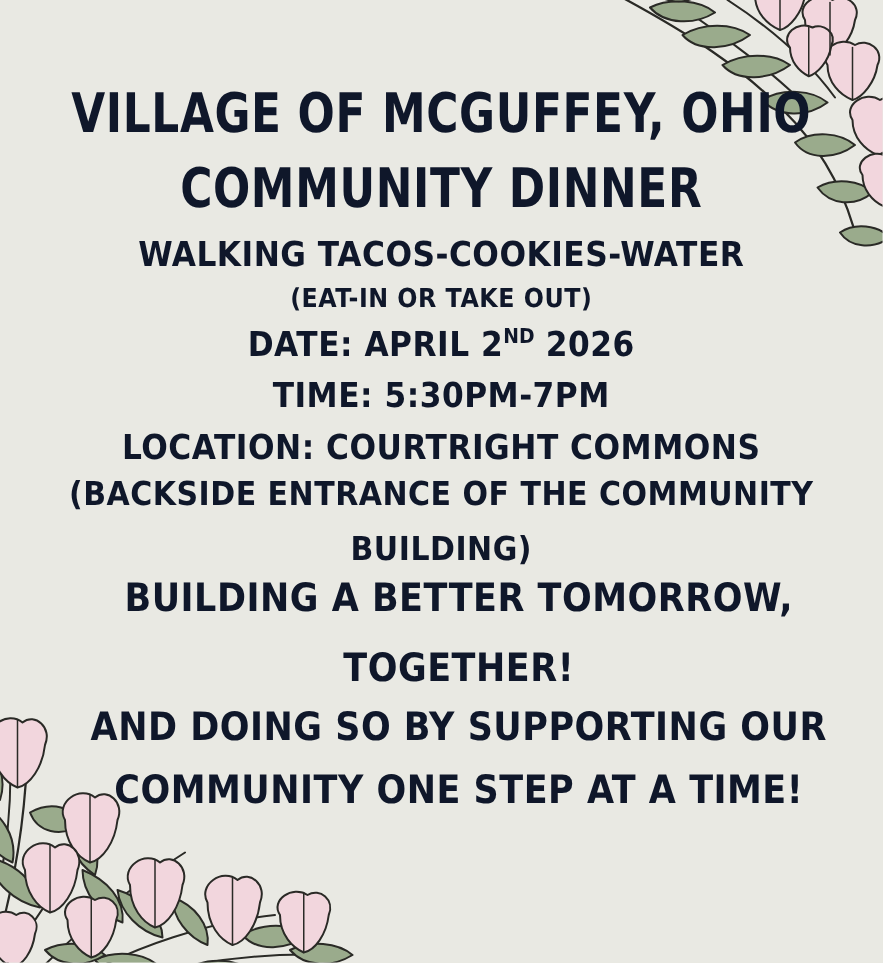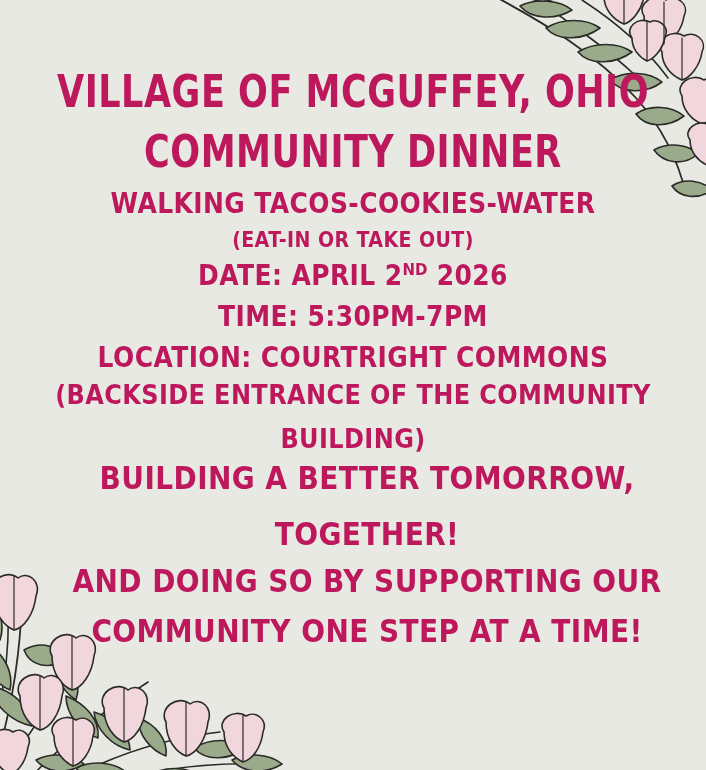--- a/index.html
+++ b/index.html
@@ -37,21 +37,21 @@
     height: 330px;
   }
   
   .content {
     position: absolute;
     inset: 0;
     display: flex;
     flex-direction: column;
     align-items: center;
     text-align: center;
-    color: #be185d;
+    color: #0f172a;
   }
   .title-block {
     margin-top: 62px;
     width: 100%;
   }
   .title-line {
     font-family: "DejaVu Sans", sans-serif;
     font-weight: bold;
     font-size: 39px;
     letter-spacing: 0.5px;

